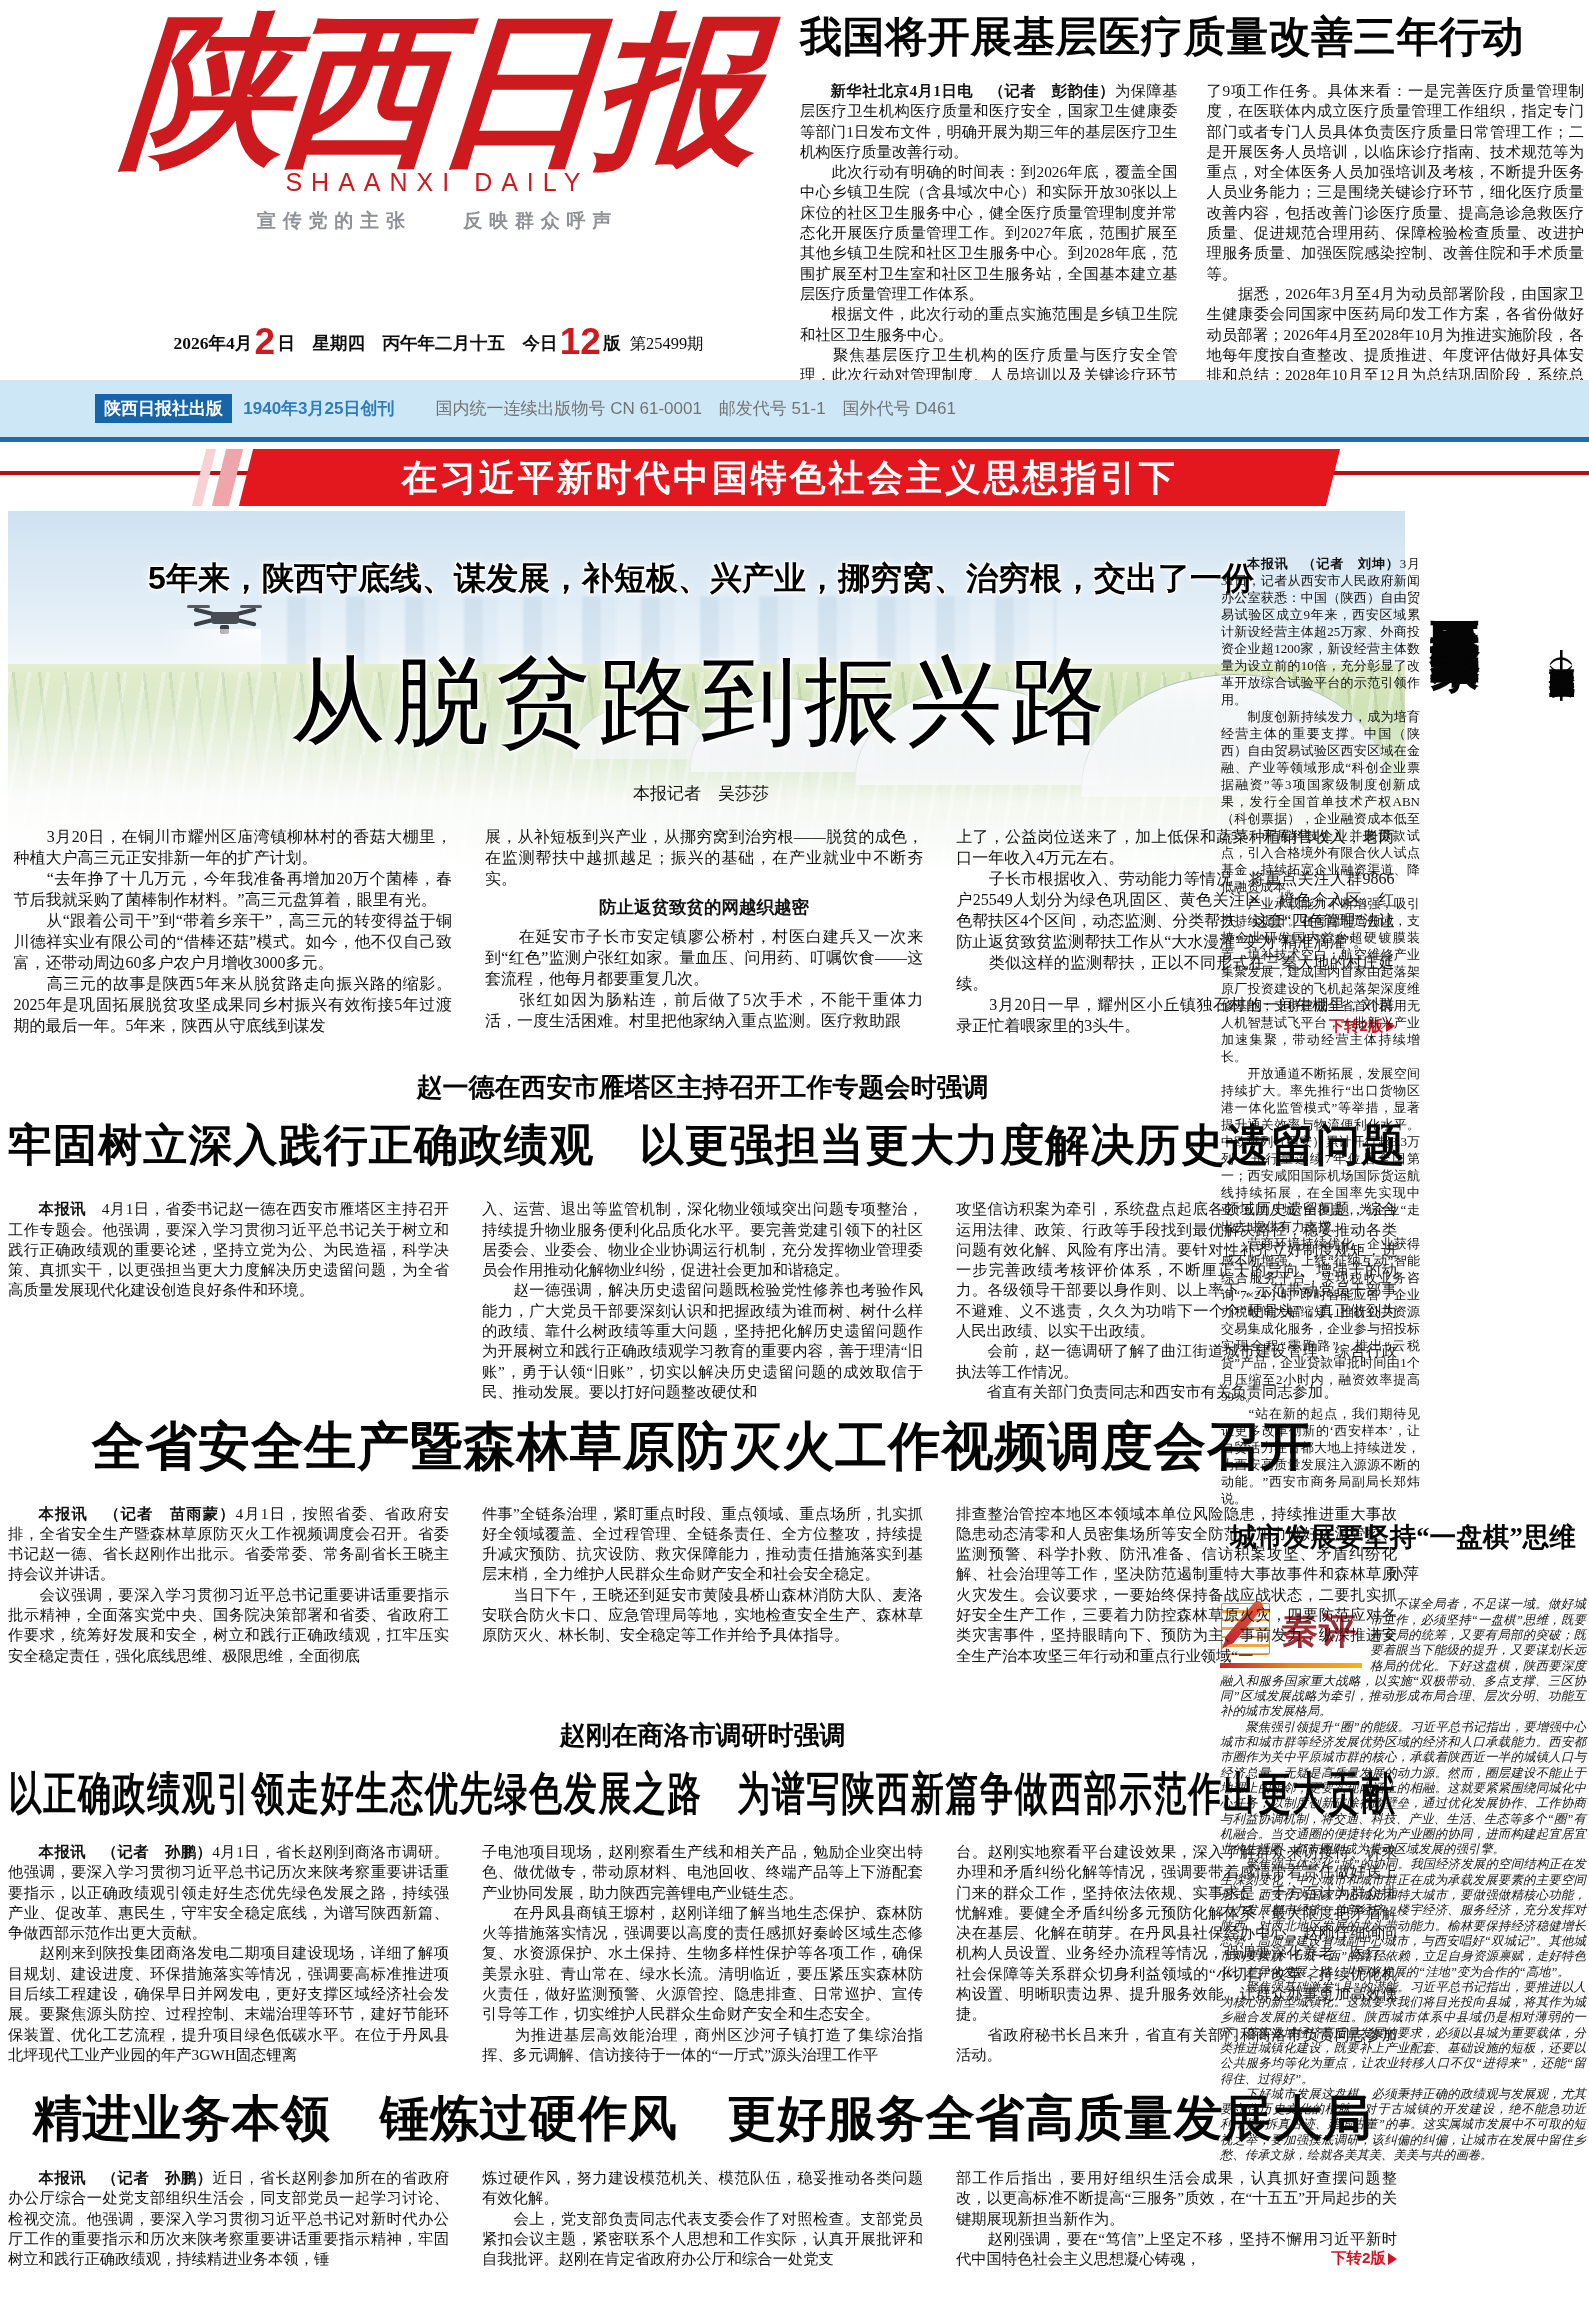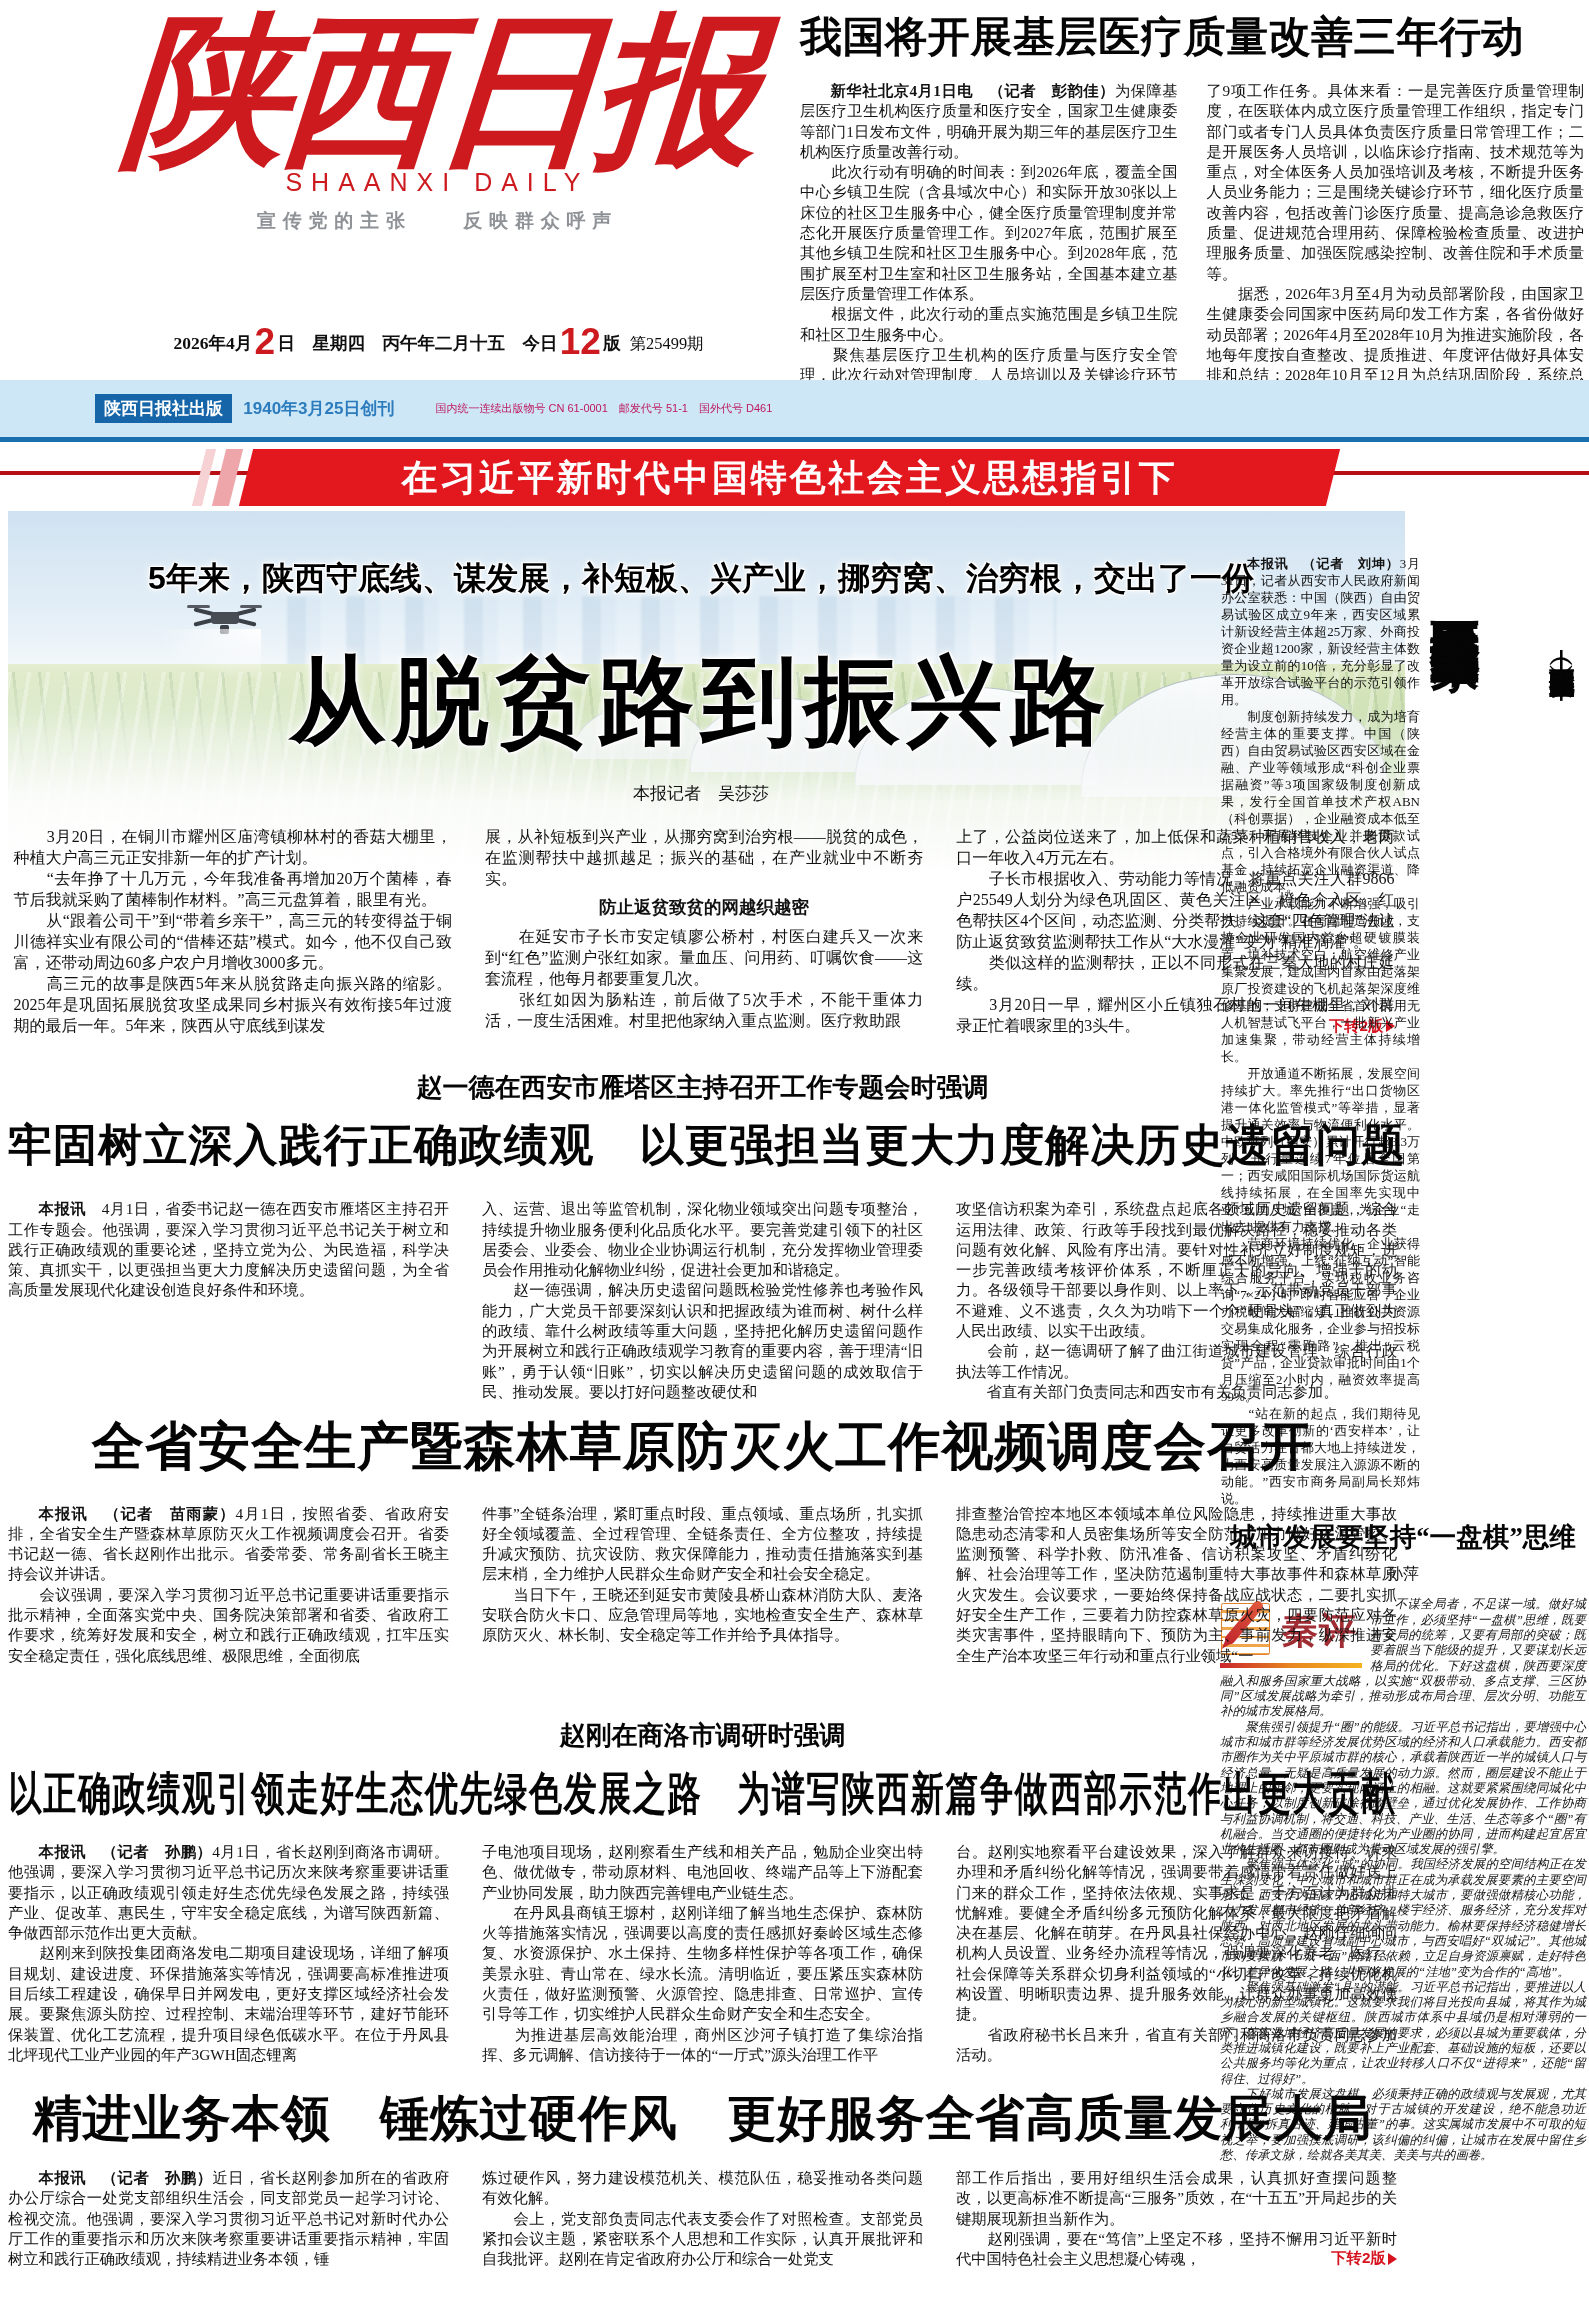--- a/index.html
+++ b/index.html
@@ -25,21 +25,21 @@
     font-family:"Liberation Sans",sans-serif;color:#050505;}
   .top-cols{display:flex;gap:29px;margin-top:16px;font-size:15.3px;line-height:20.3px;text-align:justify;}
   .top-cols .col{flex:1;}
   
   .pubbar{position:absolute;left:0;top:380px;width:1590px;height:62px;background:#cde7f7;
     border-bottom:5.7px solid #1a6fae;box-sizing:border-box;display:flex;align-items:center;}
   .pub-box{background:#1565a8;color:#fff;font-size:17px;padding:2.8px 9px;margin-left:95px;
     font-weight:bold;font-family:"Liberation Sans",sans-serif;}
   .pub-founded{color:#2c7cbd;font-size:17px;margin-left:11.3px;font-weight:bold;
     font-family:"Liberation Sans",sans-serif;}
-  .pub-codes{color:#be185d;font-size:11px;margin-left:41px;font-family:"Liberation Sans",sans-serif;}
+  .pub-codes{color:#737373;font-size:17px;margin-left:41px;font-family:"Liberation Sans",sans-serif;}
   
   .red-rule{position:absolute;left:0;top:471px;width:1590px;height:4px;background:#b80f15;}
   .banner-echo2{position:absolute;left:199px;top:449px;width:10.2px;height:57px;background:#f6d2d4;transform:skewX(-14deg);}
   .banner-echo1{position:absolute;left:219px;top:449px;width:17px;height:57px;background:#efa6aa;transform:skewX(-14deg);}
   .banner-bg{position:absolute;left:246px;top:449px;width:1087px;height:57px;background:#e3171e;transform:skewX(-14deg);}
   .banner-text{position:absolute;left:246px;top:449px;width:1087px;height:57px;line-height:57px;
     text-align:center;color:#fff;font-size:36px;font-weight:900;letter-spacing:2.8px;
     font-family:"Liberation Sans",sans-serif;}
   
   .photo{position:absolute;left:8px;top:511px;width:1397px;height:373px;overflow:hidden;}
@@ -72,21 +72,21 @@
     background:linear-gradient(180deg,rgba(255,255,255,0) 42%,rgba(255,255,255,.5) 60%,rgba(255,255,255,.9) 78%,#fff 97%);}
   .white-fade-left{position:absolute;inset:0;
     background:radial-gradient(ellipse at 8% 90%,rgba(255,255,255,.9) 0%,rgba(255,255,255,0) 45%);}
   
   .outline{text-shadow:1.1px 1.1px 0 #fff,-1.1px -1.1px 0 #fff,1.1px -1.1px 0 #fff,-1.1px 1.1px 0 #fff,0 0 5.7px #fff,0 0 10.2px #fff;}
   .kicker1{position:absolute;left:68px;top:557px;width:1266px;text-align:center;
     font-size:32px;font-weight:900;font-family:"Liberation Sans",sans-serif;color:#000;}
   .kicker2{position:absolute;left:85px;top:601px;width:1266px;text-align:left;
     font-size:32px;font-weight:900;font-family:"Liberation Sans",sans-serif;color:#000;}
   .feat-headline{position:absolute;left:68px;top:638px;width:1266px;text-align:center;
-    font-size:96px;font-weight:700;letter-spacing:6.8px;font-family:"Liberation Sans",sans-serif;color:#000;}
+    font-size:96px;font-weight:400;letter-spacing:6.8px;font-family:"Liberation Sans",sans-serif;color:#000;}
   .feat-byline{position:absolute;left:68px;top:782px;width:1266px;text-align:center;font-size:17px;}
   .feat-cols{position:absolute;left:13.6px;top:826px;width:1381px;display:flex;gap:33px;
     font-size:16px;line-height:21px;text-align:justify;}
   .feat-cols .col{flex:1;}
   .pre{white-space:pre-line;}
   .lead{font-weight:bold;}
   .p-first{margin:0;text-indent:2em;}
   .feat-sub{font-weight:bold;text-align:center;font-size:17.5px;margin:8px 0;
     font-family:"Liberation Sans",sans-serif;text-indent:0;}
   .jumpline{text-align:right;margin-top:-21px;}

